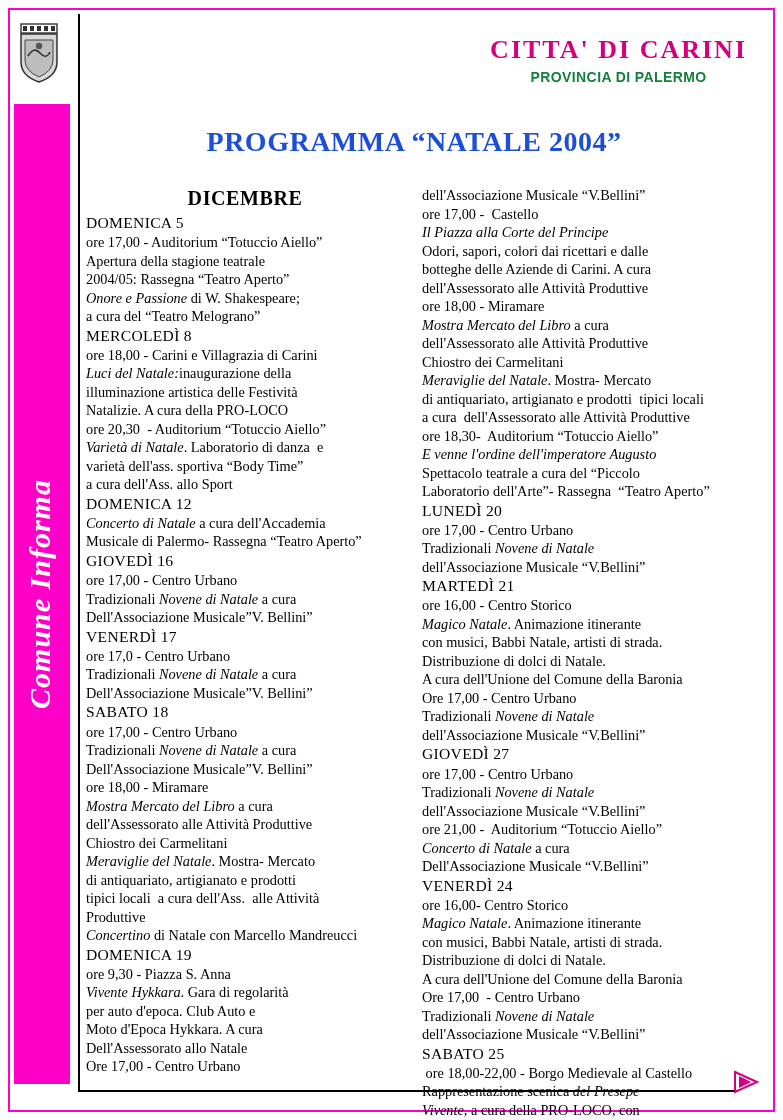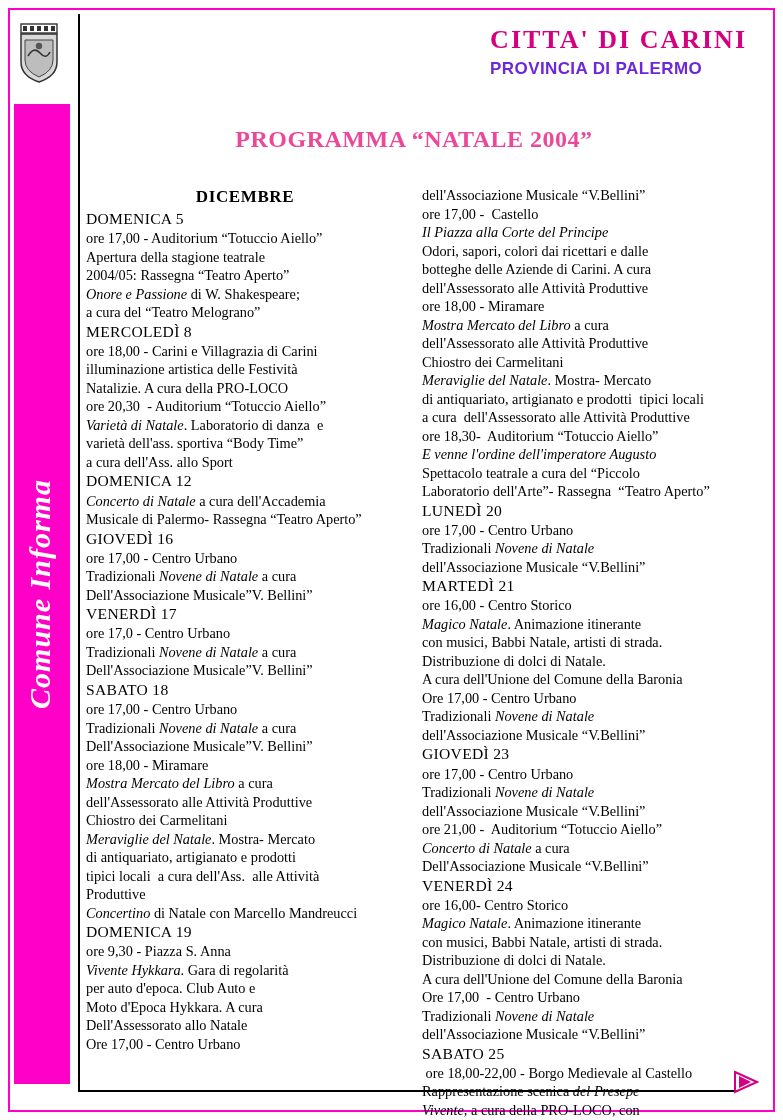--- a/index.html
+++ b/index.html
@@ -83,51 +83,51 @@
     top: 22px;
     width: 46px;
     height: 62px;
   }
   .crest svg { display: block; }
 
   
   .header {
     position: absolute;
     right: 36px;
-    top: 26px;
-    text-align: left;
+    top: 36px;
+    text-align: center;
   }
   .header-title {
     color: #d5007f;
     font-family: "Liberation Serif", serif;
     font-weight: bold;
     font-size: 26px;
     letter-spacing: 2px;
     line-height: 1.1;
   }
   .header-sub {
-    color: #6d28d9;
+    color: #15803d;
     font-family: "Liberation Sans", sans-serif;
     font-weight: bold;
-    font-size: 17px;
+    font-size: 14px;
     letter-spacing: 0.4px;
     margin-top: 4px;
   }
 
   
   .main-title {
     position: absolute;
     left: 90px;
     top: 126px;
     width: 648px;
     text-align: center;
-    color: #ec4899;
+    color: #1d4ed8;
     font-family: "Liberation Serif", serif;
     font-weight: bold;
-    font-size: 24px;
+    font-size: 28px;
     letter-spacing: 0.5px;
   }
 
   
   .columns {
     position: absolute;
     left: 86px;
     top: 186px;
     width: 654px;
     display: flex;
@@ -135,21 +135,21 @@
     font-size: 14.3px;
     line-height: 1.295;
     color: #000000;
   }
   .col {
     width: 318px;
   }
   .month-head {
     text-align: center;
     font-weight: bold;
-    font-size: 17px;
+    font-size: 20px;
     letter-spacing: 0.6px;
     margin-bottom: 1px;
   }
   .day-head {
     font-weight: normal;
     font-size: 15.6px;
     letter-spacing: 0.3px;
   }
   .line { white-space: pre-wrap; }
   .it { font-style: italic; }
@@ -205,20 +205,21 @@
           <div class="day-head">DOMENICA  5</div>
           <div class="line">ore 17,00 - Auditorium “Totuccio Aiello”</div>
           <div class="line">Apertura della stagione teatrale</div>
           <div class="line">2004/05: Rassegna “Teatro Aperto”</div>
           <div class="line"><span class="it">Onore e Passione</span><span> di W. Shakespeare;</span></div>
           <div class="line">a cura del “Teatro Melograno”</div>
         </div>
         <div>
           <div class="day-head">MERCOLEDÌ  8</div>
           <div class="line">ore 18,00 - Carini e Villagrazia di Carini</div>
+          <div class="line"><span class="it">Luci del Natale:</span><span>inaugurazione della</span></div>
           <div class="line">illuminazione artistica delle Festività</div>
           <div class="line">Natalizie. A cura della PRO-LOCO</div>
           <div class="line">ore 20,30  - Auditorium “Totuccio Aiello”</div>
           <div class="line"><span class="it">Varietà di Natale</span><span>. Laboratorio di danza  e</span></div>
           <div class="line">varietà dell'ass. sportiva “Body Time”</div>
           <div class="line">a cura dell'Ass. allo Sport</div>
         </div>
         <div>
           <div class="day-head">DOMENICA  12</div>
           <div class="line"><span class="it">Concerto di Natale</span><span> a cura dell'Accademia</span></div>
@@ -294,21 +295,21 @@
           <div class="line">ore 16,00 - Centro Storico</div>
           <div class="line"><span class="it">Magico Natale</span><span>. Animazione itinerante</span></div>
           <div class="line">con musici, Babbi Natale, artisti di strada.</div>
           <div class="line">Distribuzione di dolci di Natale.</div>
           <div class="line">A cura dell'Unione del Comune della Baronia</div>
           <div class="line">Ore 17,00 - Centro Urbano</div>
           <div class="line"><span>Tradizionali </span><span class="it">Novene di Natale</span></div>
           <div class="line">dell'Associazione Musicale “V.Bellini”</div>
         </div>
         <div>
-          <div class="day-head">GIOVEDÌ 23</div>
+          <div class="day-head">GIOVEDÌ 27</div>
           <div class="line">ore 17,00 - Centro Urbano</div>
           <div class="line"><span>Tradizionali </span><span class="it">Novene di Natale</span></div>
           <div class="line">dell'Associazione Musicale “V.Bellini”</div>
           <div class="line">ore 21,00 -  Auditorium “Totuccio Aiello”</div>
           <div class="line"><span class="it">Concerto di Natale</span><span> a cura</span></div>
           <div class="line">Dell'Associazione Musicale “V.Bellini”</div>
         </div>
         <div>
           <div class="day-head">VENERDÌ 24</div>
           <div class="line">ore 16,00- Centro Storico</div>

